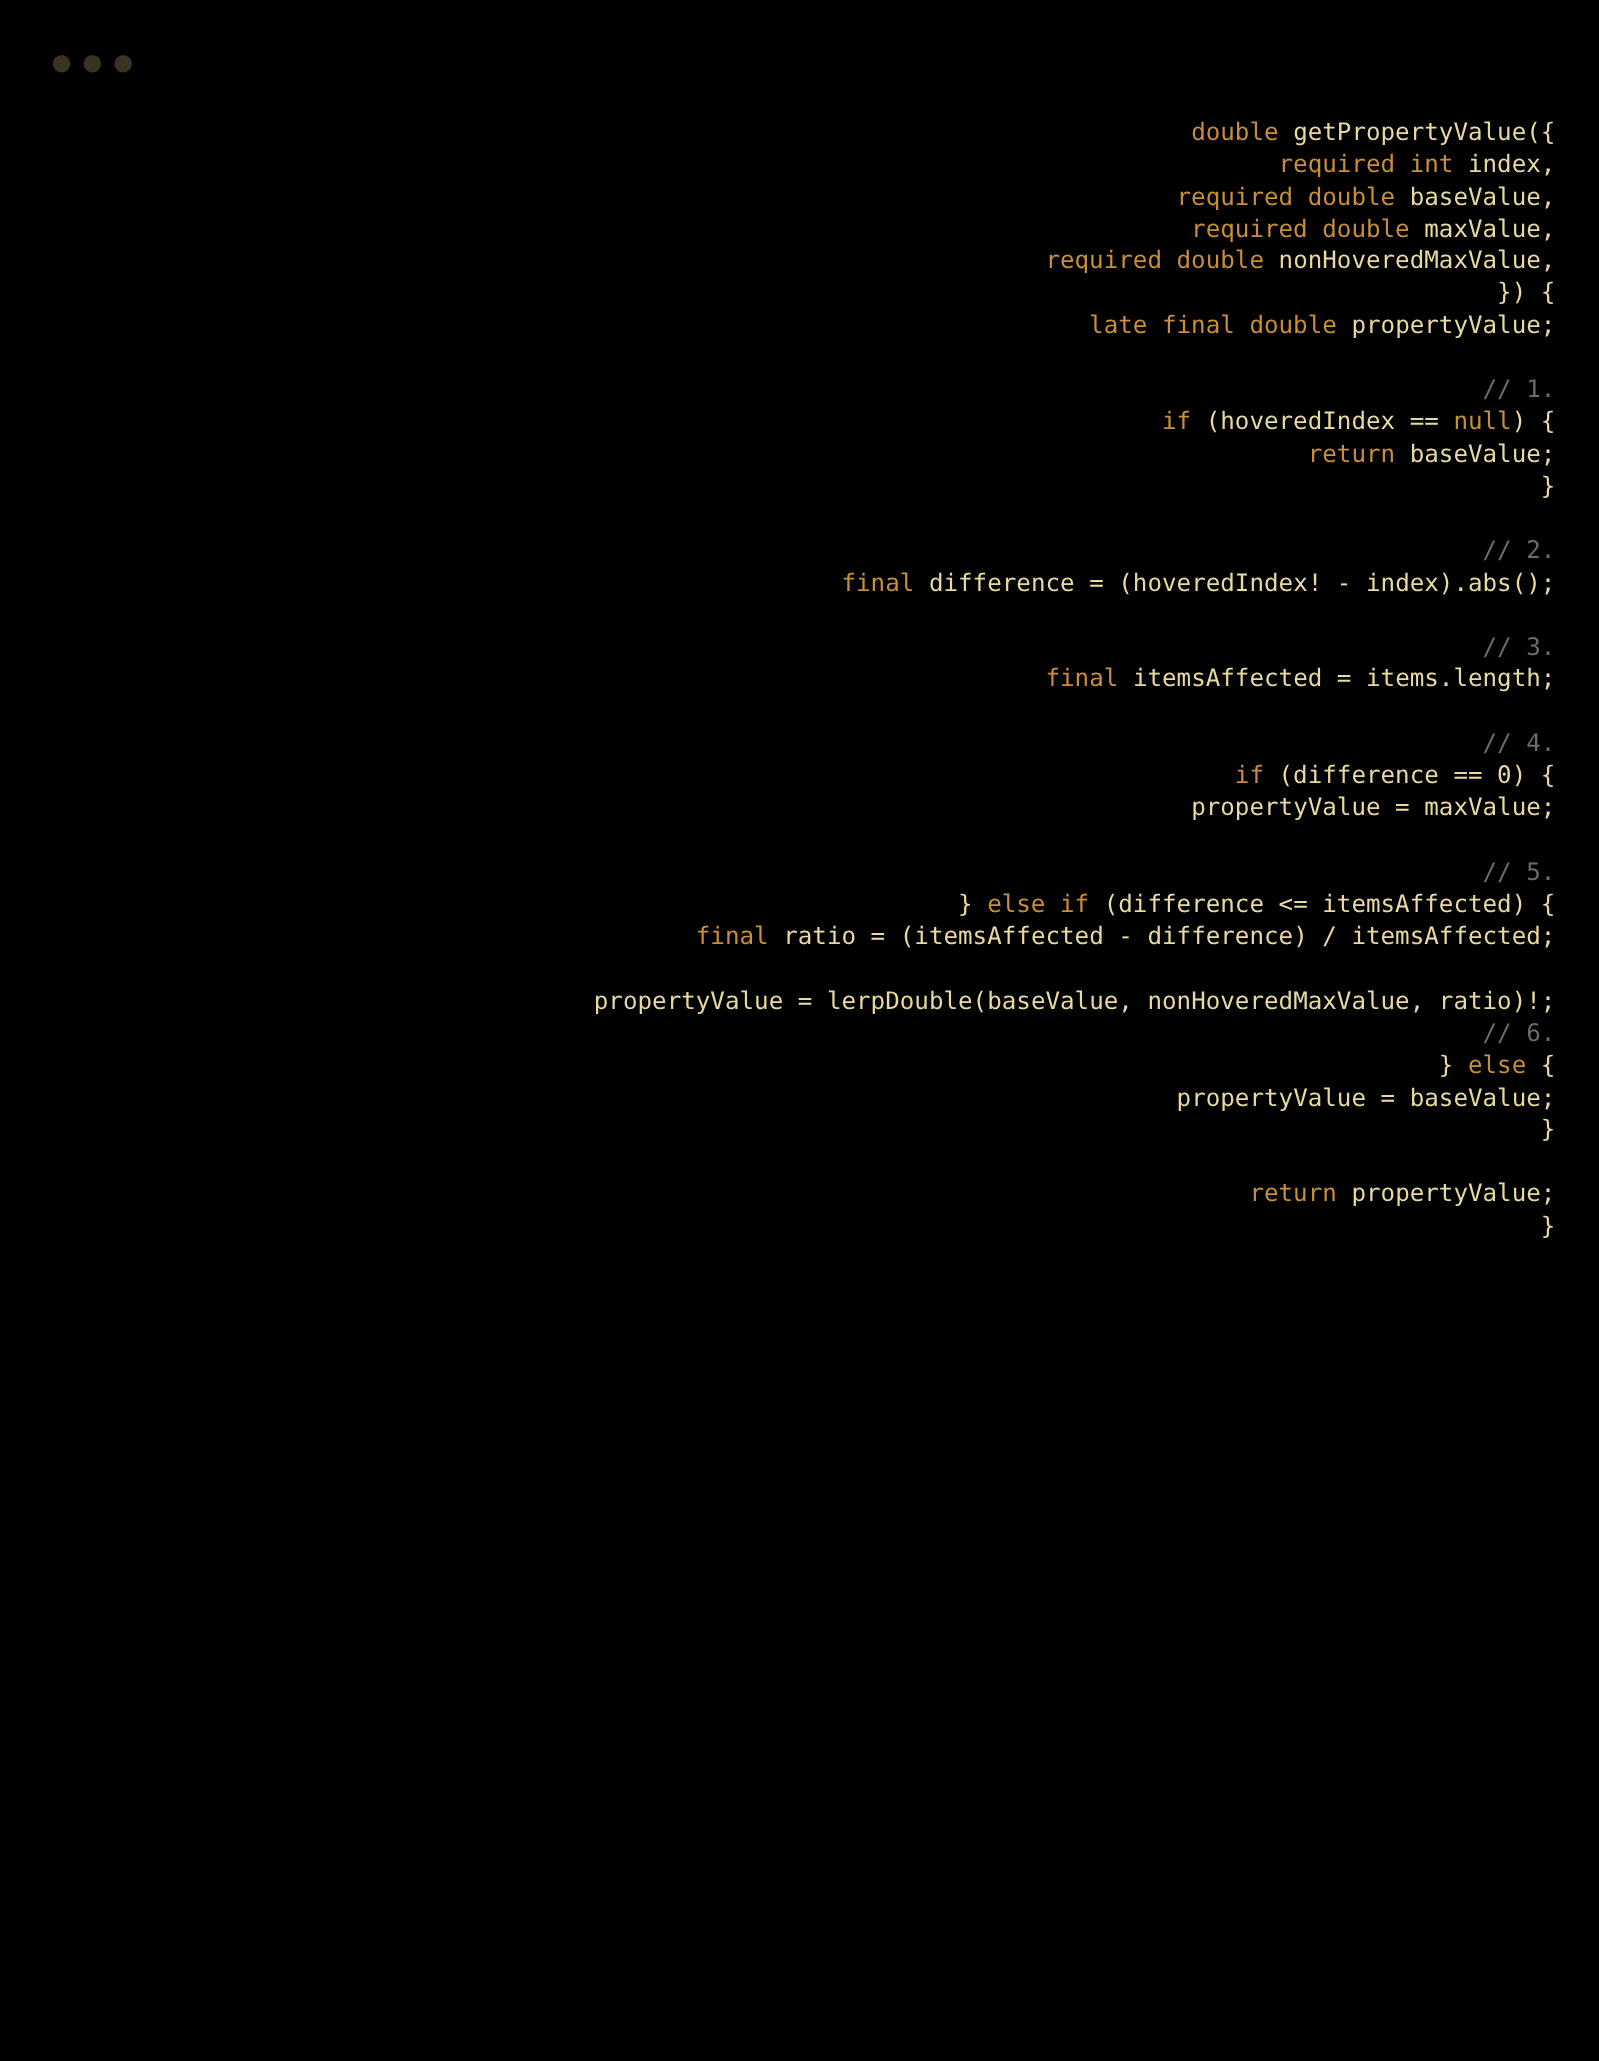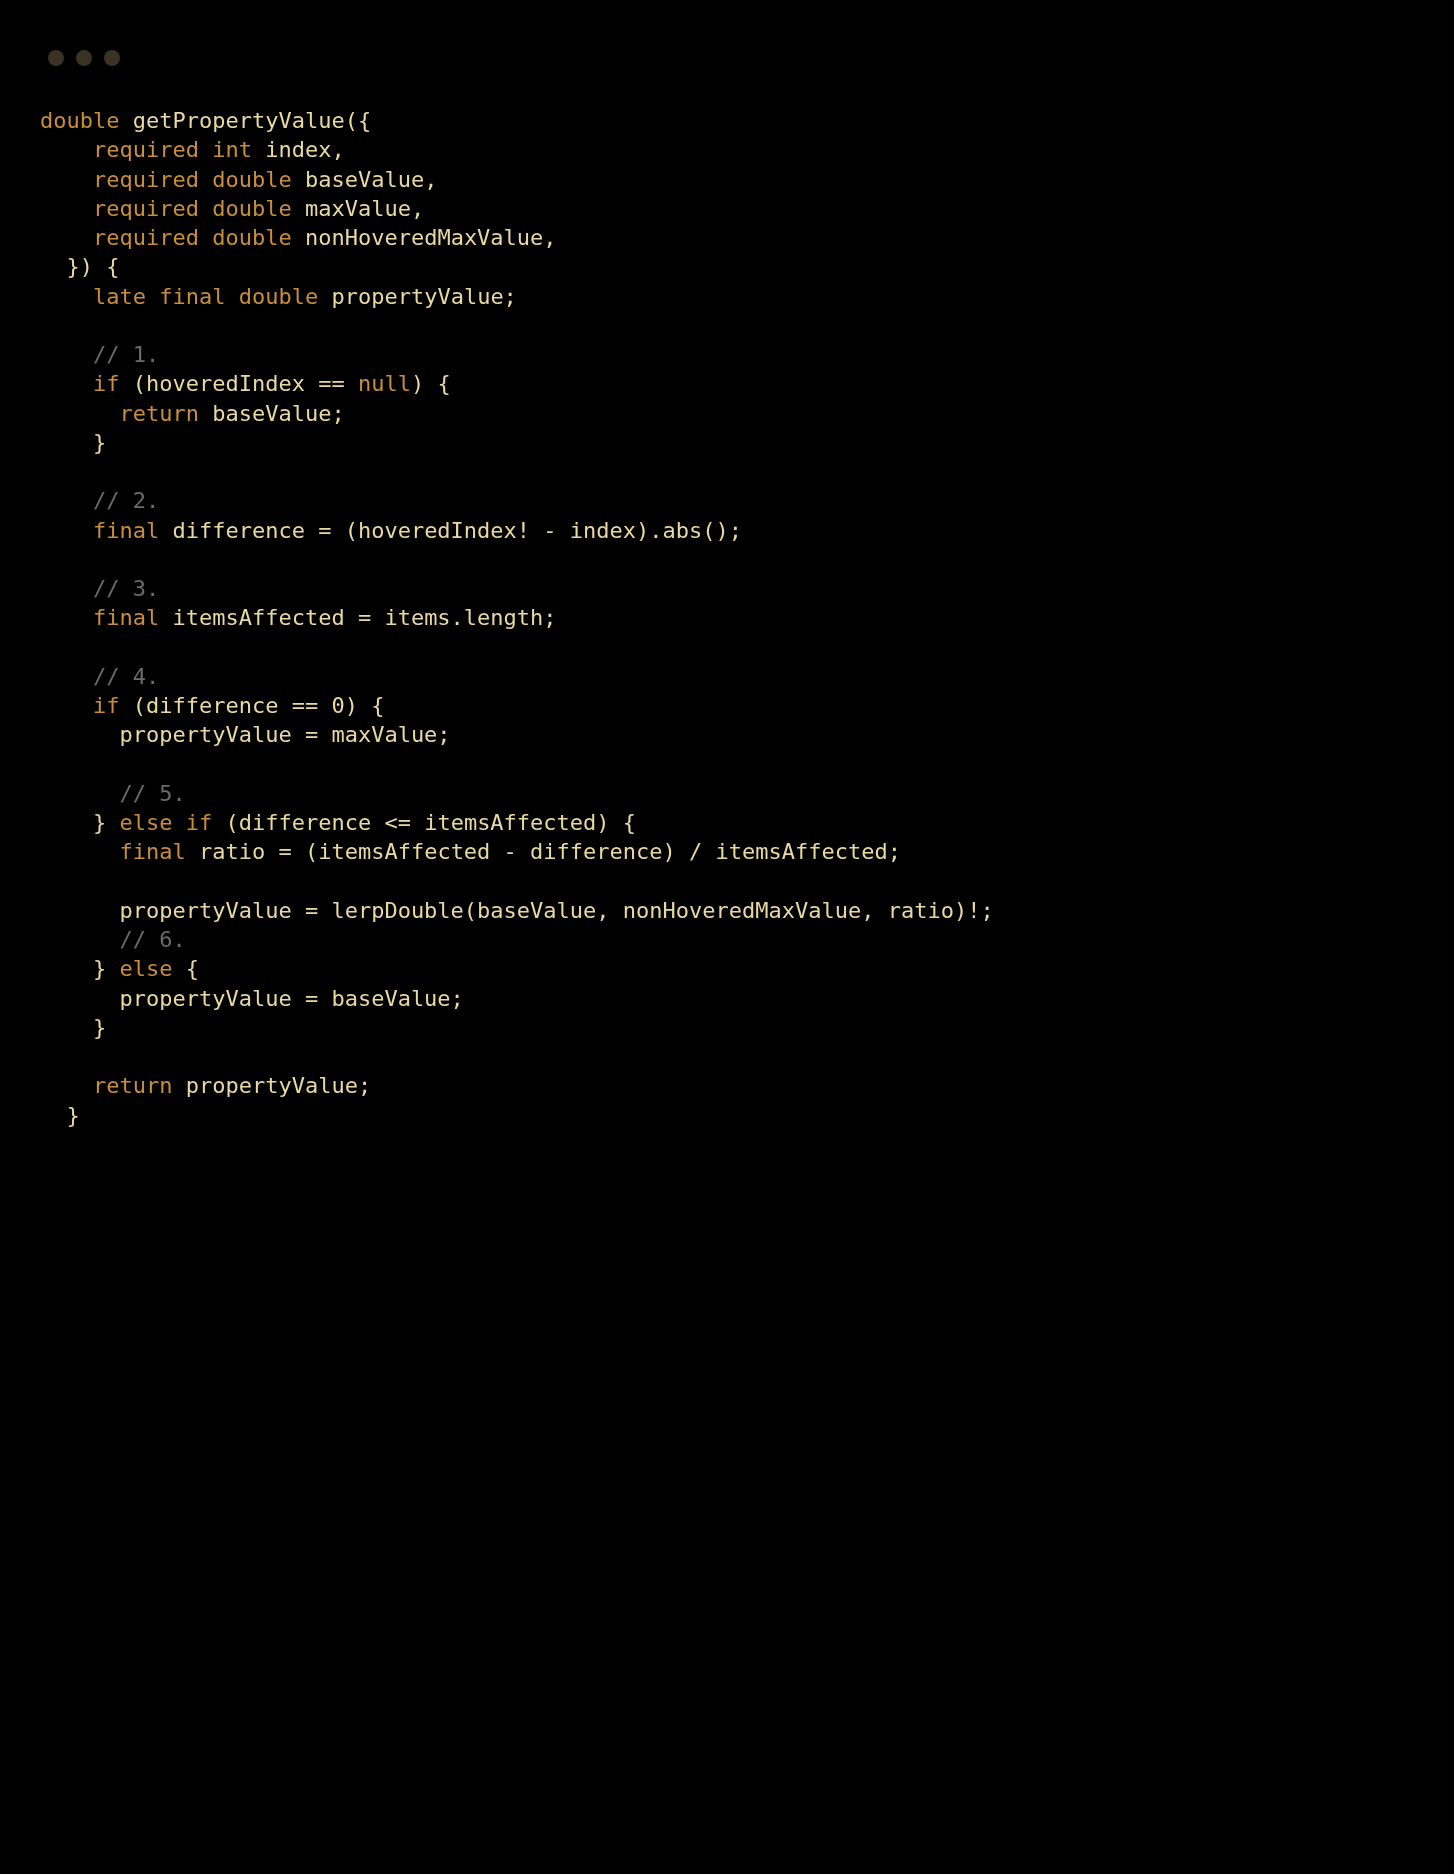--- a/index.html
+++ b/index.html
@@ -31,20 +31,21 @@
     height: 16px;
     border-radius: 50%;
     background: #3a3222;
     display: inline-block;
   }
   pre.code {
     margin: 0;
     white-space: pre-wrap;
     word-break: break-word;
     color: #e8d9a0;
+    text-align: right;
   }
   .kw   { color: #c98e3a; }  
   .fn   { color: #e8d9a0; }  
   .id   { color: #e8d9a0; }  
   .cmt  { color: #6b6b6b; }  
   .num  { color: #e8d9a0; }
 </style>
 </head>
 <body>
 

